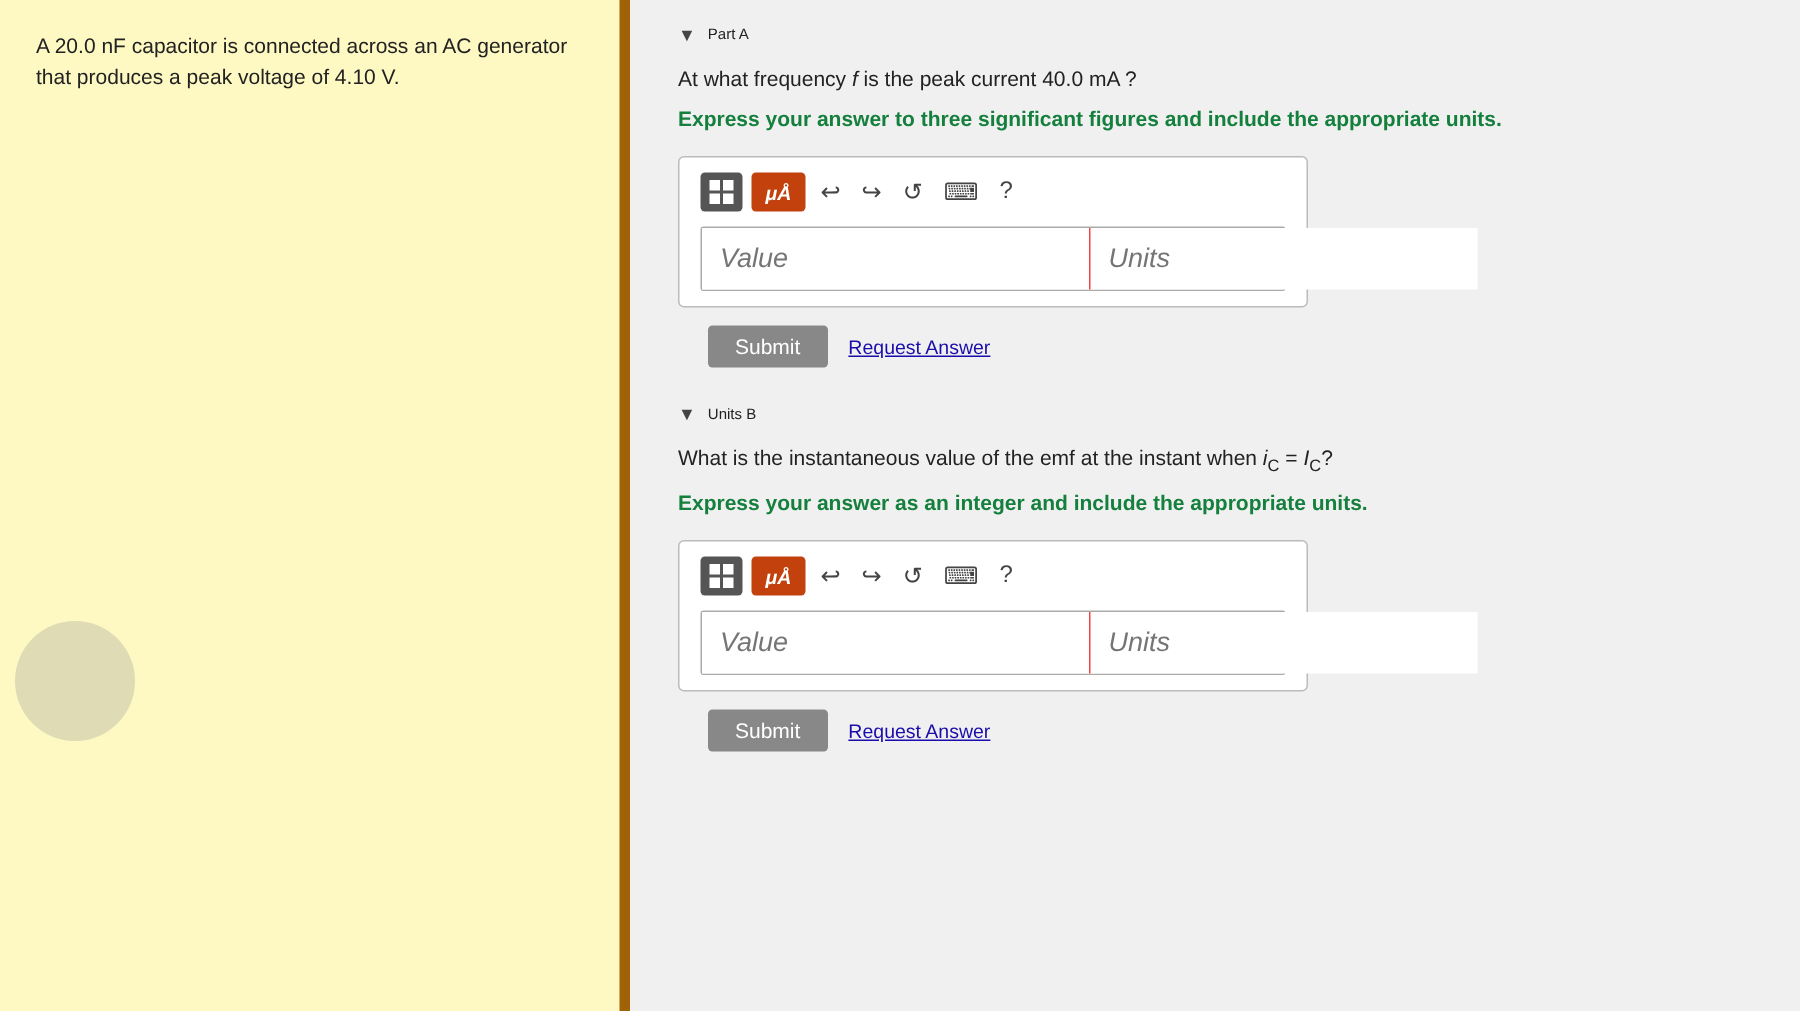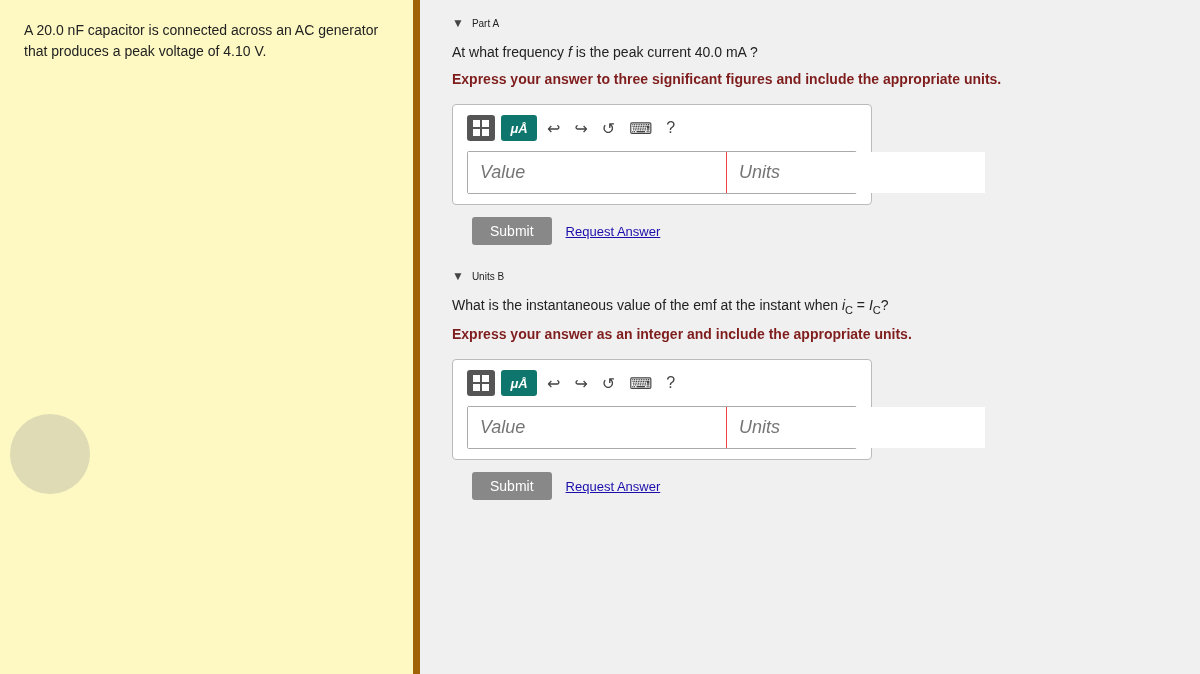--- a/index.html
+++ b/index.html
@@ -63,21 +63,21 @@
     .question-text {
       font-size: 14px;
       color: #222;
       margin-bottom: 6px;
       line-height: 1.5;
     }
 
     .instruction-text {
       font-size: 14px;
       font-weight: bold;
-      color: #7f1d1d;
+      color: #15803d;
       margin-bottom: 14px;
       line-height: 1.5;
     }
 
     .answer-box {
       background: #fff;
       border: 1px solid #bbb;
       border-radius: 4px;
       padding: 10px 14px;
       margin-bottom: 12px;
@@ -100,21 +100,21 @@
       font-size: 13px;
       cursor: pointer;
       display: flex;
       align-items: center;
       justify-content: center;
       min-width: 28px;
       min-height: 26px;
     }
 
     .toolbar-btn.mu-btn {
-      background: #0f766e;
+      background: #c2410c;
       font-size: 13px;
       font-style: italic;
       font-weight: bold;
       min-width: 36px;
     }
 
     .toolbar-icon-btn {
       background: transparent;
       border: none;
       cursor: pointer;

